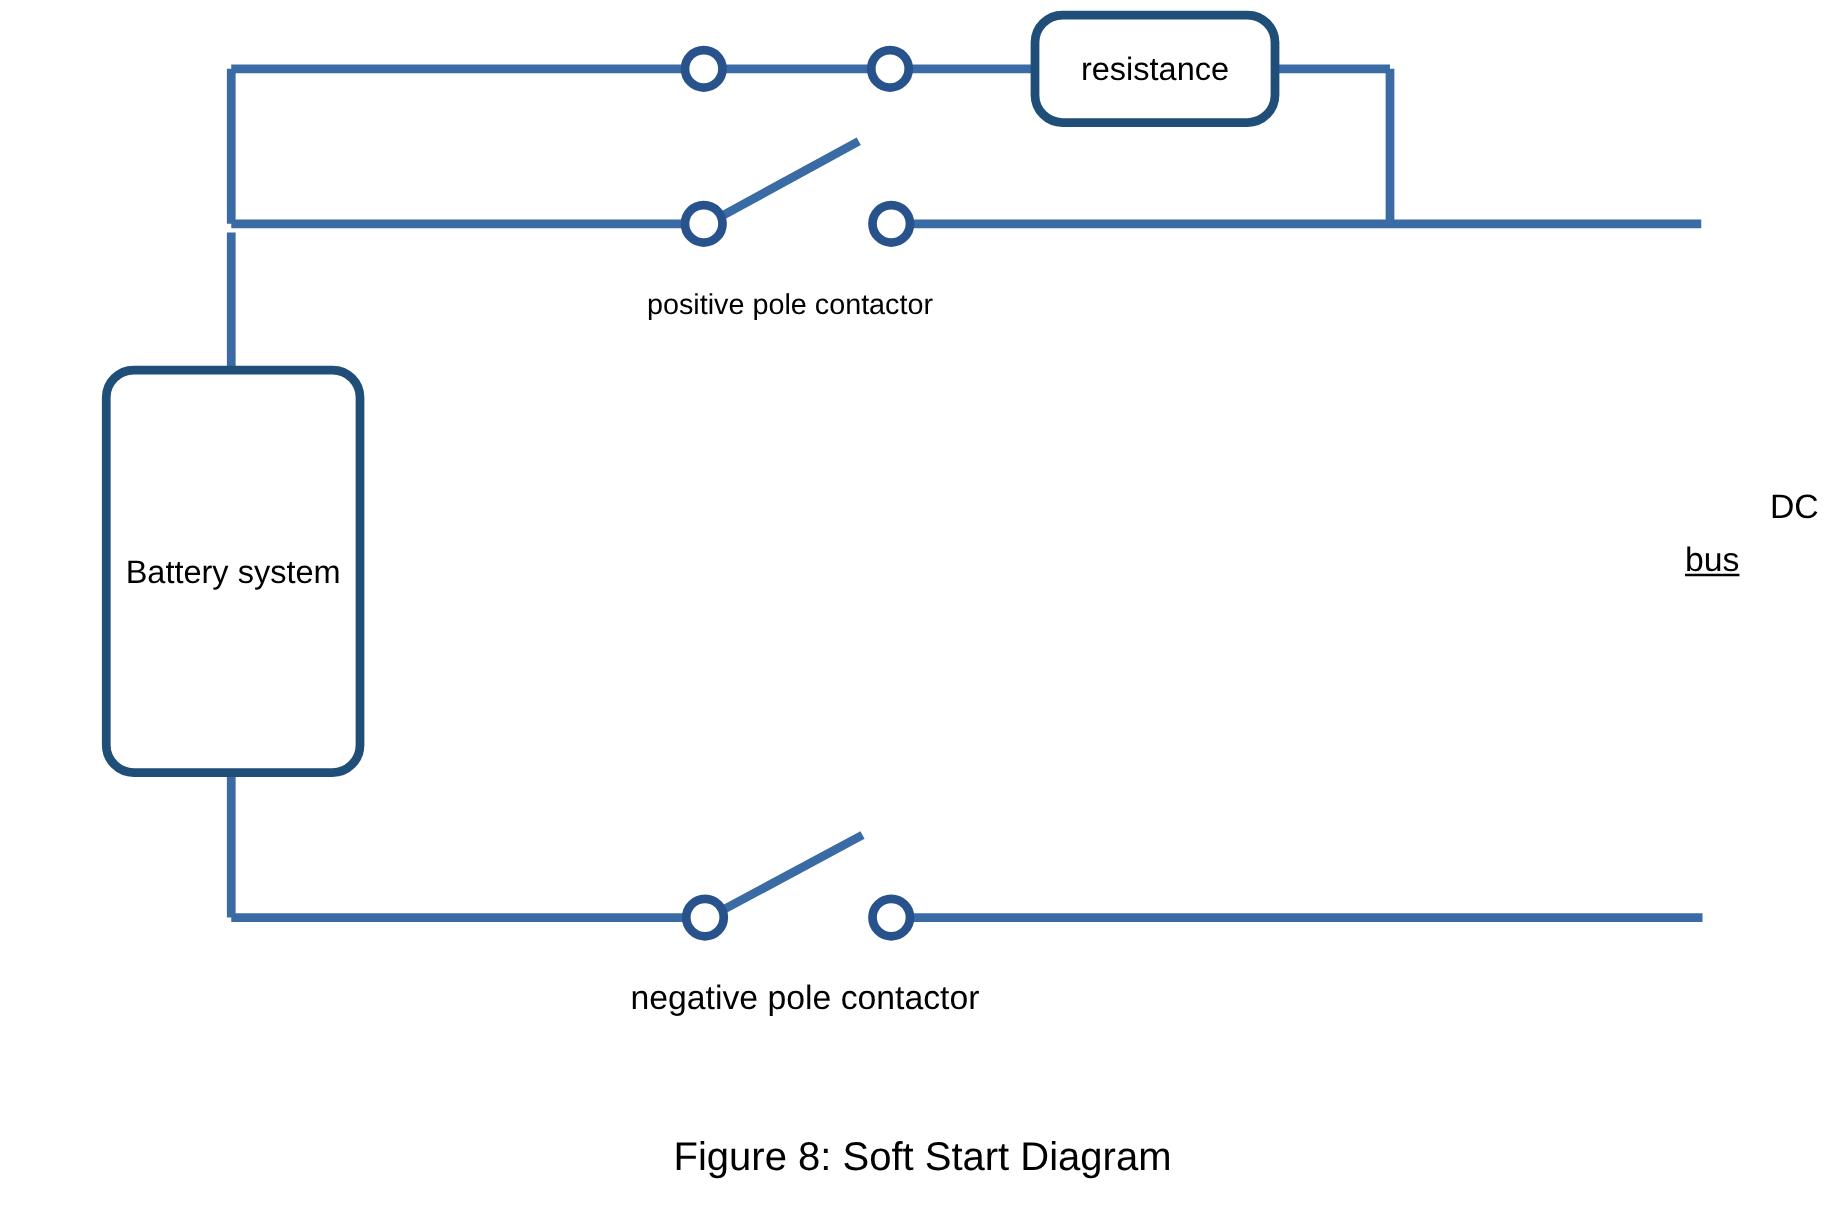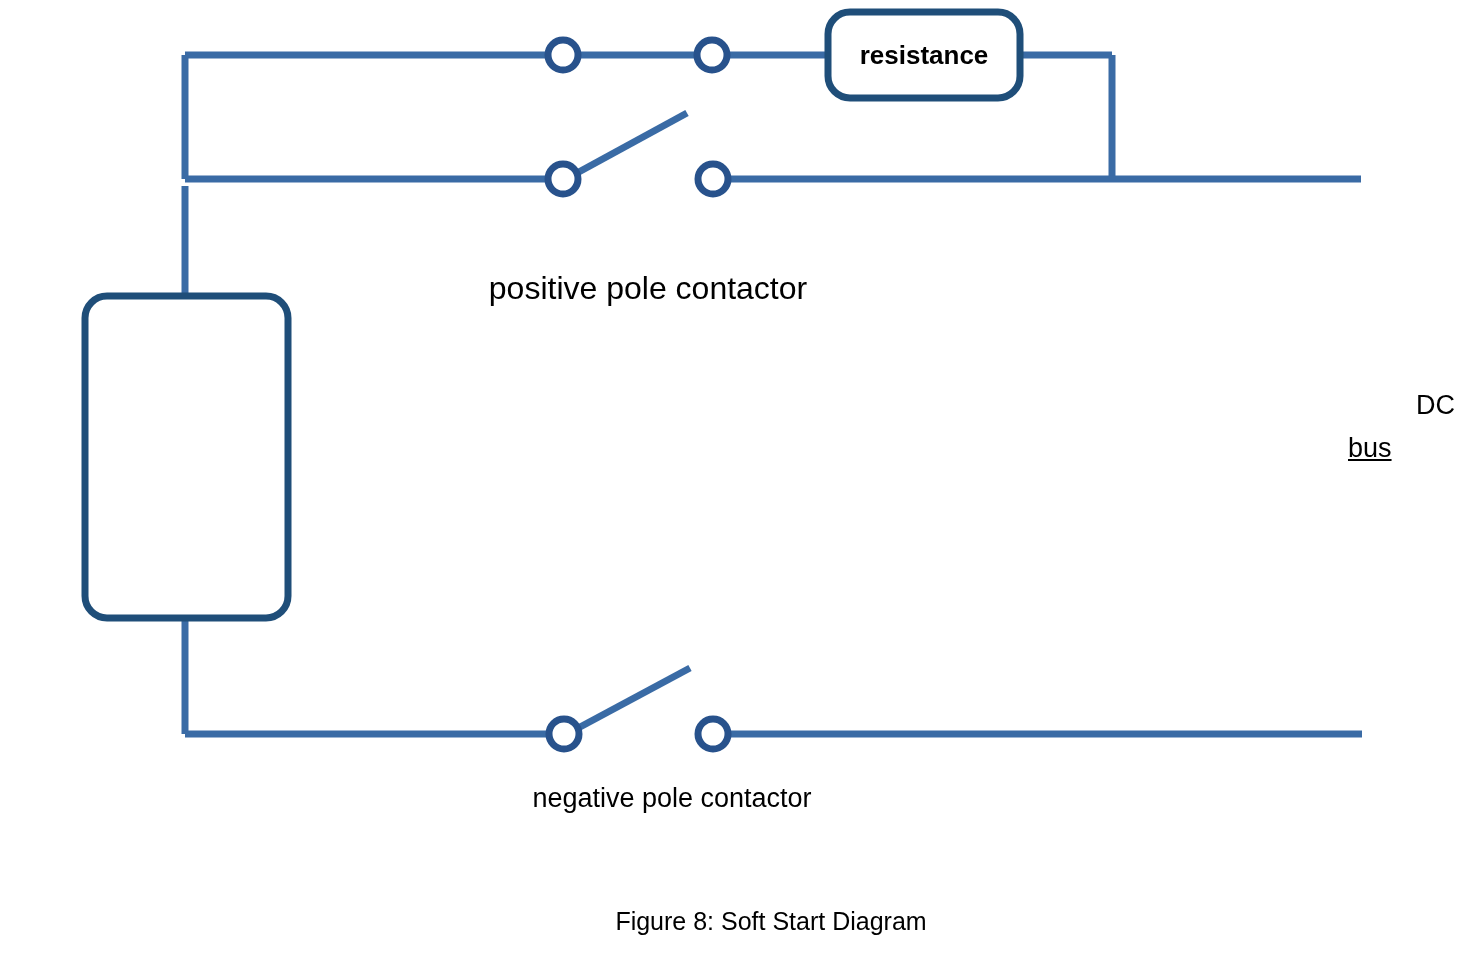--- a/index.html
+++ b/index.html
@@ -91,25 +91,26 @@
     <g id="terminal-layer">
         <circle class="terminal-ring" cx="563" cy="55" r="15" stroke="#28528c" stroke-width="7"></circle>
         <circle class="terminal-ring" cx="712" cy="55" r="15" stroke="#28528c" stroke-width="7"></circle>
         <circle class="terminal-ring" cx="563" cy="179" r="15" stroke="#28528c" stroke-width="7"></circle>
         <circle class="terminal-ring" cx="713" cy="179" r="15" stroke="#28528c" stroke-width="7"></circle>
         <circle class="terminal-ring" cx="564" cy="734" r="15" stroke="#28528c" stroke-width="7"></circle>
         <circle class="terminal-ring" cx="713" cy="734" r="15" stroke="#28528c" stroke-width="7"></circle>
       </g>
   </svg>
 
+  <div class="box-label" id="battery-label" style="left: 85px; top: 296px; width: 203px; height: 322px; font-size: 26px;">Battery system</div>
 
-  <div class="box-label" id="resistance-label" style="left: 828px; top: 12px; width: 192px; height: 86px; font-size: 26px; font-weight: bold;">resistance</div>
+  <div class="box-label" id="resistance-label" style="left: 828px; top: 12px; width: 192px; height: 86px; font-size: 26px;">resistance</div>
 
   <div id="free-labels">
-      <div class="lbl lbl-center" style="left: 648px; top: 230px; font-size: 32px; margin-top: 40px;">positive pole contactor</div>
-      <div class="lbl lbl-center" style="left: 672px; top: 783px; font-size: 27px;">negative pole contactor</div>
+      <div class="lbl lbl-center" style="left: 632px; top: 230px; font-size: 23px;">positive pole contactor</div>
+      <div class="lbl lbl-center" style="left: 644px; top: 783px; font-size: 27px;">negative pole contactor</div>
       <div class="lbl lbl-left" style="left: 1416px; top: 390px; font-size: 27px;">DC</div>
       <div class="lbl lbl-left" style="left: 1348px; top: 433px; font-size: 27px; text-decoration: underline;">bus</div>
     </div>
 
-  <div class="lbl lbl-center" id="figure-caption" style="left: 771px; top: 907px; font-size: 25px;">Figure 8: Soft Start Diagram</div>
+  <div class="lbl lbl-center" id="figure-caption" style="left: 738px; top: 907px; font-size: 32px;">Figure 8: Soft Start Diagram</div>
 
 </div>
 
 </body></html>

